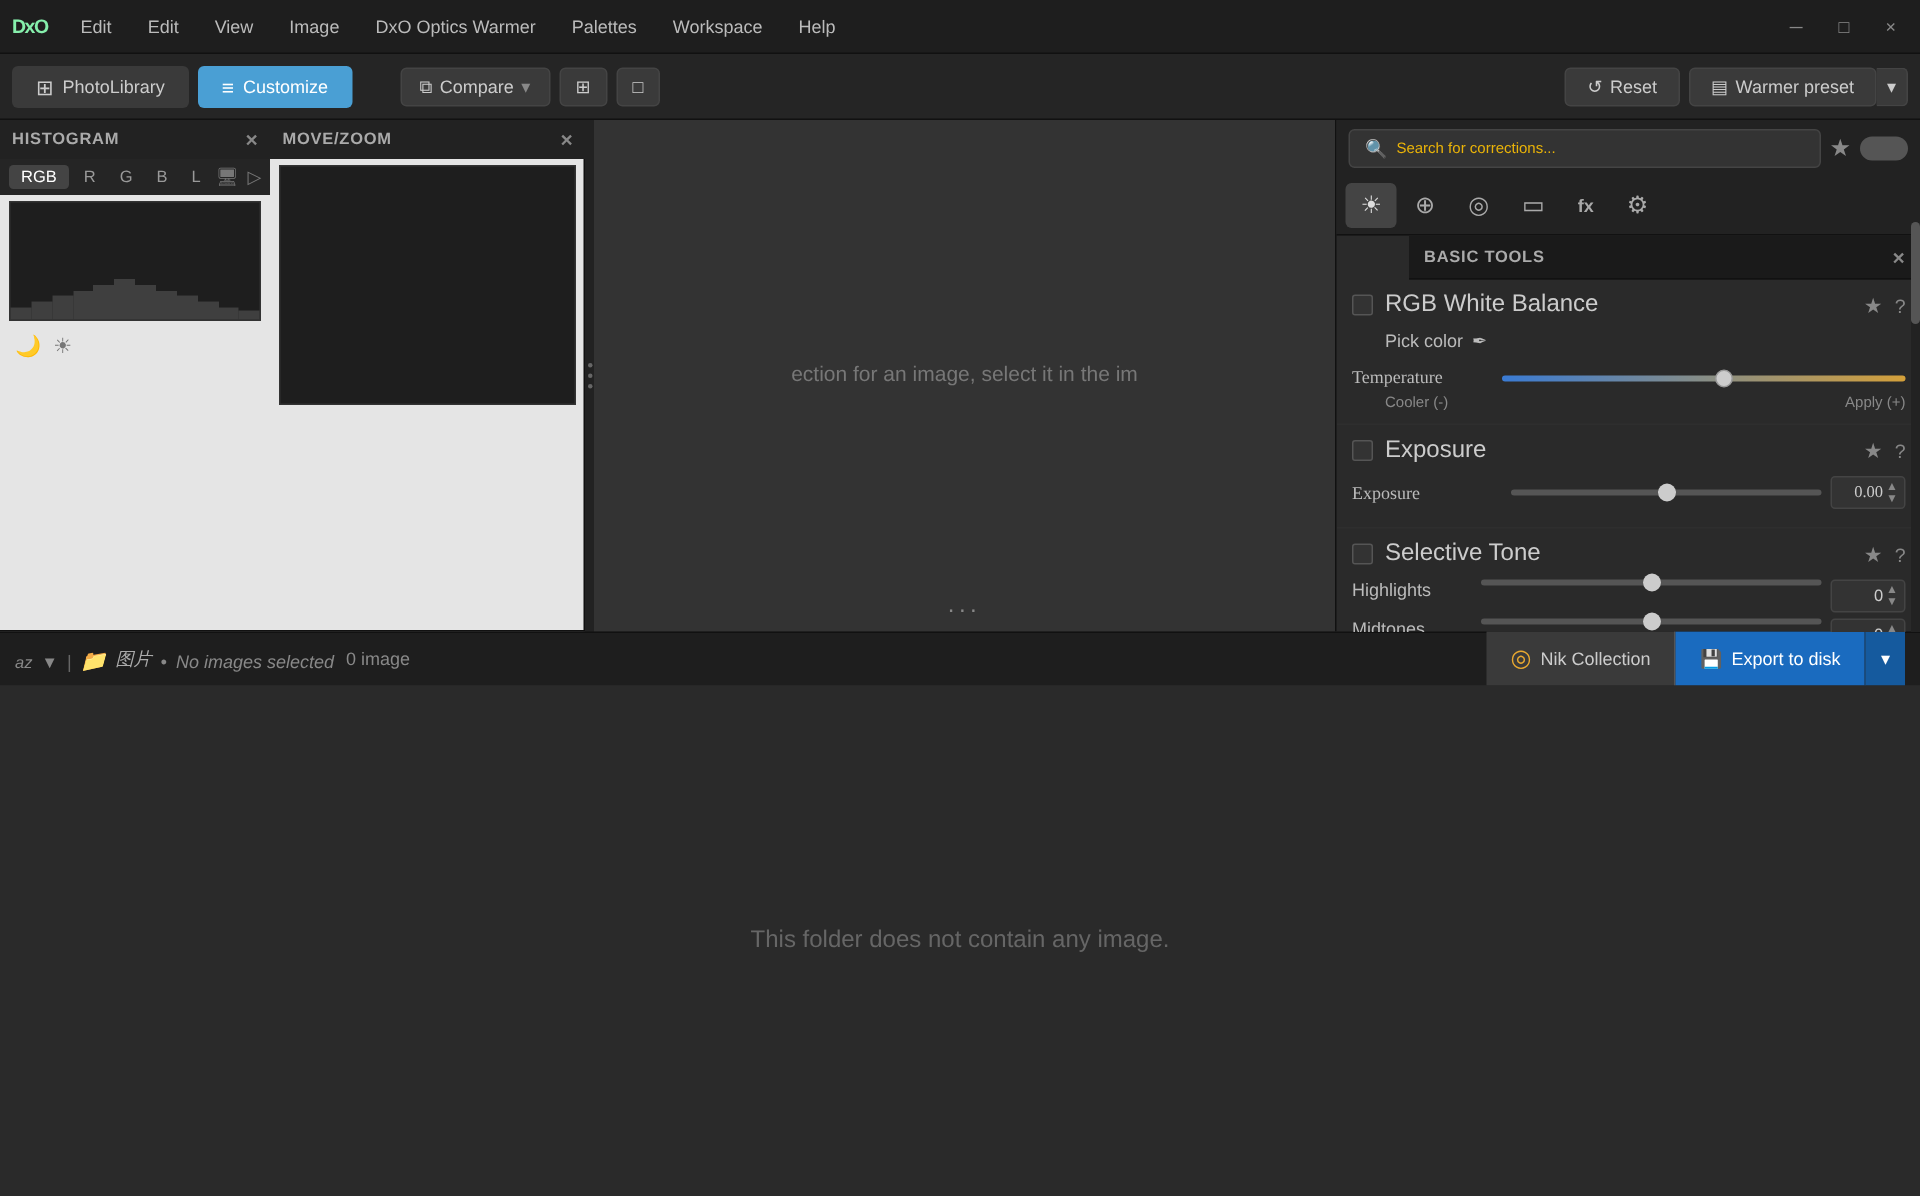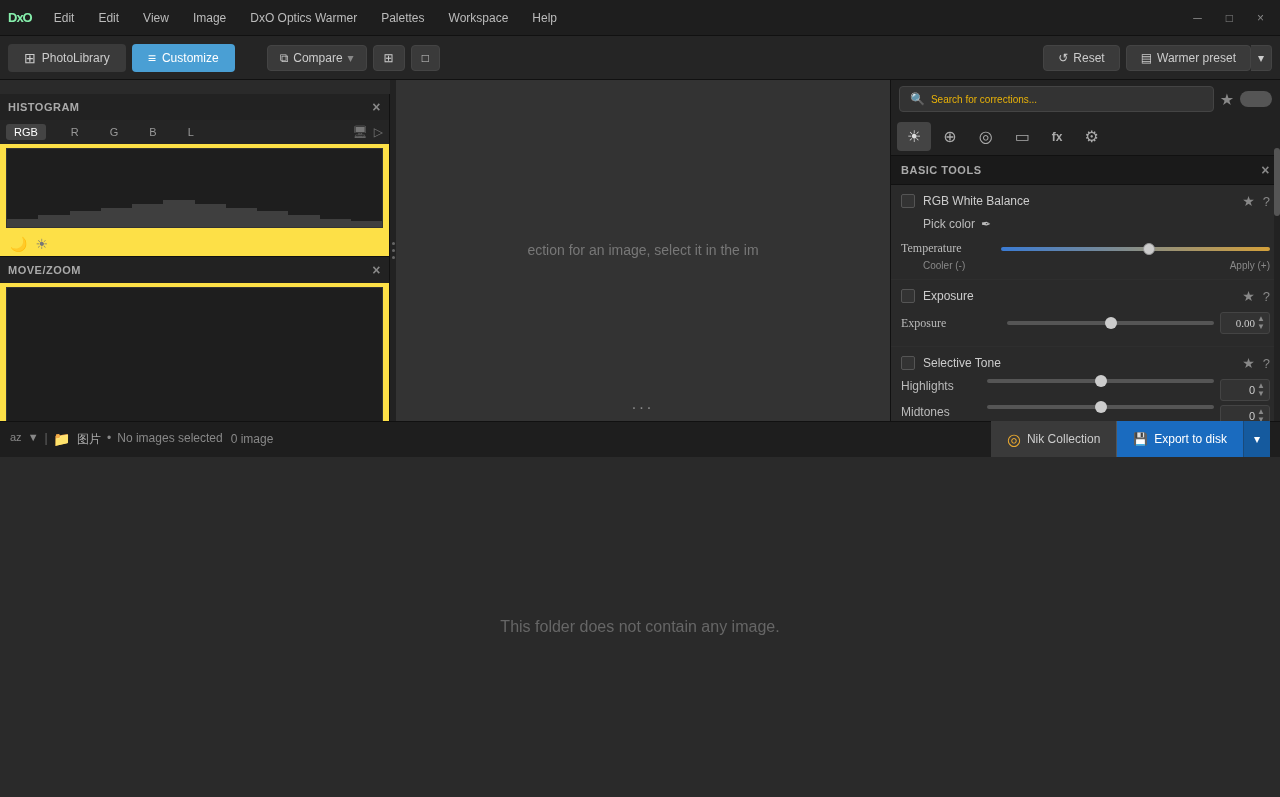--- a/index.html
+++ b/index.html
@@ -15,27 +15,27 @@
     .tab-photo { background: #3a3a3a; color: #ccc; padding: 6px 16px; border-radius: 4px; cursor: pointer; display: flex; align-items: center; gap: 6px; font-size: 12px; }
     .tab-customize { background: #4a9fd4; color: #fff; padding: 6px 16px; border-radius: 4px; cursor: pointer; display: flex; align-items: center; gap: 6px; font-size: 12px; }
     .toolbar-sep { flex: 1; }
     .toolbar-btn { background: #3a3a3a; color: #ccc; padding: 5px 12px; border-radius: 4px; cursor: pointer; display: flex; align-items: center; gap: 5px; font-size: 12px; border: 1px solid #444; }
     .toolbar-icon-btn { background: #3a3a3a; color: #ccc; padding: 5px 8px; border-radius: 4px; cursor: pointer; border: 1px solid #444; }
     .reset-btn { background: #3a3a3a; color: #ccc; padding: 5px 14px; border-radius: 4px; cursor: pointer; display: flex; align-items: center; gap: 5px; border: 1px solid #444; font-size: 12px; }
     .apply-preset-btn { background: #3a3a3a; color: #ccc; padding: 5px 14px; border-radius: 4px; cursor: pointer; display: flex; align-items: center; gap: 5px; border: 1px solid #444; font-size: 12px; }
     .apply-preset-dropdown { background: #3a3a3a; color: #ccc; padding: 5px 7px; border-radius: 0 4px 4px 0; cursor: pointer; border: 1px solid #444; border-left: none; font-size: 12px; }
 
     
-    .left-panel { width: 390px; background: #fde047; display: flex; flex-direction: column; border-right: 1px solid #111; margin-top: 14px; }
+    .left-panel { width: 390px; background: #e5e5e5; display: flex; flex-direction: row; border-right: 1px solid #111; }
 
     
     .panel { border-bottom: 1px solid #111; }
     .panel-header { background: #222; padding: 5px 8px; display: flex; align-items: center; justify-content: space-between; font-size: 11px; color: #aaa; text-transform: uppercase; font-weight: bold; letter-spacing: 0.5px; }
     .panel-close { color: #888; cursor: pointer; font-size: 14px; }
-    .hist-tabs { display: flex; gap: 19px; padding: 4px 6px; background: #252525; align-items: center; }
+    .hist-tabs { display: flex; gap: 4px; padding: 4px 6px; background: #252525; align-items: center; }
     .hist-tab { padding: 2px 8px; border-radius: 3px; cursor: pointer; font-size: 11px; color: #aaa; }
     .hist-tab.active { background: #444; color: #fff; }
     .hist-tab-single { padding: 2px 6px; color: #999; cursor: pointer; font-size: 11px; }
     .hist-tab-icons { margin-left: auto; display: flex; gap: 6px; }
     .hist-tab-icon { color: #777; cursor: pointer; font-size: 12px; }
     .histogram-chart { background: #1e1e1e; margin: 4px 6px; height: 80px; display: flex; align-items: flex-end; gap: 0; border: 1px solid #333; }
     .hist-bar { flex: 1; background: #555; opacity: 0.6; }
     .hist-moon-sun { display: flex; gap: 8px; padding: 4px 10px; align-items: center; }
     .hist-icon { color: #777; font-size: 14px; }
 
@@ -57,28 +57,28 @@
     .search-star { color: #888; cursor: pointer; font-size: 16px; }
     .search-toggle { background: #555; border-radius: 10px; width: 32px; height: 16px; cursor: pointer; }
 
     
     .tool-icons { display: flex; background: #222; padding: 4px 6px; gap: 2px; align-items: center; border-bottom: 1px solid #111; }
     .tool-icon { padding: 5px 10px; border-radius: 4px; cursor: pointer; color: #aaa; font-size: 16px; display: flex; align-items: center; justify-content: center; }
     .tool-icon.active { background: #444; }
 
     
     .basic-tools { flex: 1; overflow-y: auto; padding: 0; }
-    .basic-tools-header { background: #1a1a1a; padding: 6px 10px; display: flex; align-items: center; justify-content: space-between; font-size: 11px; color: #aaa; font-weight: bold; text-transform: uppercase; letter-spacing: 0.5px; border-bottom: 1px solid #111; }
+    .basic-tools-header { background: #1a1a1a; padding: 6px 10px; display: flex; align-items: center; justify-content: space-between; font-size: 11px; color: #aaa; font-weight: bold; text-transform: uppercase; letter-spacing: 0.5px; border-bottom: 1px solid #111; margin-left: 48px; }
     .basic-tools-close { color: #888; cursor: pointer; font-size: 14px; }
 
     
     .section { padding: 8px 10px; border-bottom: 1px solid #2e2e2e; }
     .section-header { display: flex; align-items: center; gap: 8px; margin-bottom: 8px; }
     .section-checkbox { width: 14px; height: 14px; border: 1px solid #555; background: #333; border-radius: 2px; cursor: pointer; }
-    .section-title { font-size: 12px; color: #ccc; font-weight: 500; }
+    .section-title { font-size: 16px; color: #ccc; font-weight: 500; }
     .section-star { color: #888; cursor: pointer; margin-left: auto; font-size: 14px; }
     .section-help { color: #888; cursor: pointer; font-size: 13px; }
 
     .pick-color { display: flex; align-items: center; gap: 6px; margin: 4px 0 10px 22px; color: #bbb; font-size: 12px; }
 
     .label-row { display: flex; align-items: center; margin-bottom: 4px; font-family: Liberation Serif, serif; }
     .slider-label { font-size: 12px; color: #bbb; flex: 0 0 100px; }
     .slider-container { flex: 1; display: flex; align-items: center; }
     .slider-track { flex: 1; height: 4px; background: linear-gradient(to right, #3a7bd4, #d4a03a); border-radius: 2px; position: relative; }
     .slider-thumb { width: 12px; height: 12px; background: #ccc; border-radius: 50%; position: absolute; top: -4px; left: 50%; transform: translateX(-50%); cursor: pointer; border: 1px solid #999; }
@@ -355,21 +355,21 @@
       </div>
 
       <div class="right-scroll">
         <div class="right-scroll-thumb"></div>
       </div>
 
     </div>
   </div>
 
   <div class="statusbar">
-    <div style="display:flex; align-items:flex-start; gap:6px;">
+    <div style="display:flex; align-items:flex-end; gap:6px;font-style:italic;">
       <span style="font-size:11px; color:#888; cursor:pointer;">az</span>
       <span style="font-size:11px; color:#888; cursor:pointer;">▼</span>
       <span class="status-sep">|</span>
       <span style="color:#888; cursor:pointer; font-size:14px;">📁</span>
       <span class="status-path">图片</span>
       <span style="color:#888;">•</span>
       <span class="status-images">No images selected</span>
     </div>
     <div class="status-center">0 image</div>
     <div style="display:flex; gap:4px;">

